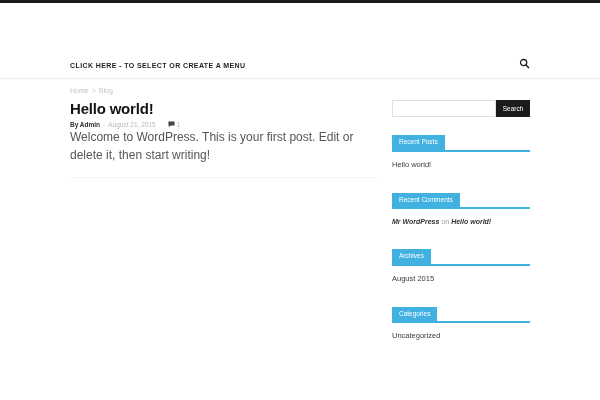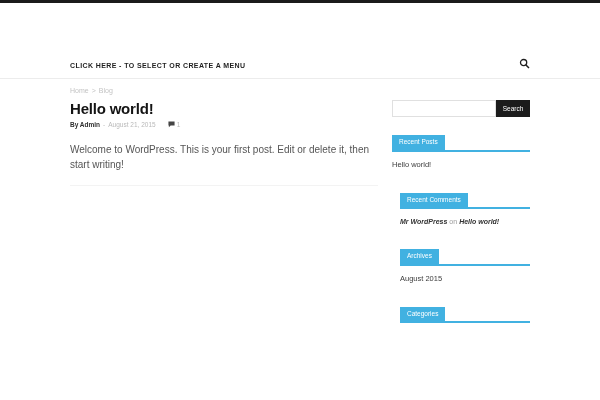--- a/index.html
+++ b/index.html
@@ -29,32 +29,32 @@
   .side-col { width: 138px; }
 
   
   .post-title { font-size: 15px; font-weight: bold; color: #141414;
     letter-spacing: -0.2px; margin-top: 3px; }
   .byline { margin-top: 4px; font-size: 6.5px; color: #b9b9b9;
     display: flex; align-items: center; }
   .byline .author { font-weight: bold; color: #2e2e2e; margin-right: 3px; }
   .byline .date { margin-left: 3px; }
   .byline .comments { margin-left: 12px; display: flex; align-items: center; gap: 2px; }
-  .post-body { margin-top: 14px; font-size: 10px; color: #555; line-height: 1.5; }
+  .post-body { font-size: 12px; color: #555; line-height: 1.5; }
   .post-divider { margin-top: 13px; border-top: 1px solid #f3f3f3; width: 100%; }
 
   
   .search-form { display: flex; margin-top: 3px; }
   .search-input { flex: 1; height: 17px; border: 1px solid #e0e0e0; background: #fff;
     font-size: 7px; padding: 0 4px; outline: none; }
   .search-btn { width: 34px; height: 17px; background: #1b1b1b; color: #fff;
     border: none; font-size: 6.5px; cursor: pointer; font-family: inherit; }
 
   .widget { margin-top: 18px; }
-  .widget + .widget { margin-top: 0; margin-left: 8px; }
+  .widget + .widget { margin-top: 0; }
   .widget { margin-bottom: 24px; }
   .widget-header { border-bottom: 2px solid #41b1e1; line-height: 0; }
   .widget-tab { display: inline-block; background: #41b1e1; color: #fff;
     font-size: 6.5px; line-height: 1; padding: 4px 7px 4px; }
   .widget-item { margin-top: 8px; font-size: 7.5px; color: #3c3c3c; cursor: pointer; }
   .widget-item.meta-item { margin-top: 5px; line-height: 10px; }
   .comment-line { margin-top: 9px; font-size: 7px; color: #9a9a9a; }
   .comment-line .strong { font-weight: bold; font-style: italic; color: #333; cursor: pointer; }
   .comment-line .connector { margin: 0 2px; }
 </style>
@@ -127,17 +127,18 @@
         <div class="widget-header">
           <span class="widget-tab">Archives</span>
         </div>
         <div class="widget-item">August 2015</div>
       </section>
 
       <section class="widget">
         <div class="widget-header">
           <span class="widget-tab">Categories</span>
         </div>
+        <div class="widget-item">Uncategorized</div>
       </section>
 
     </aside>
   </div>
 </div>
 
 </body></html>

